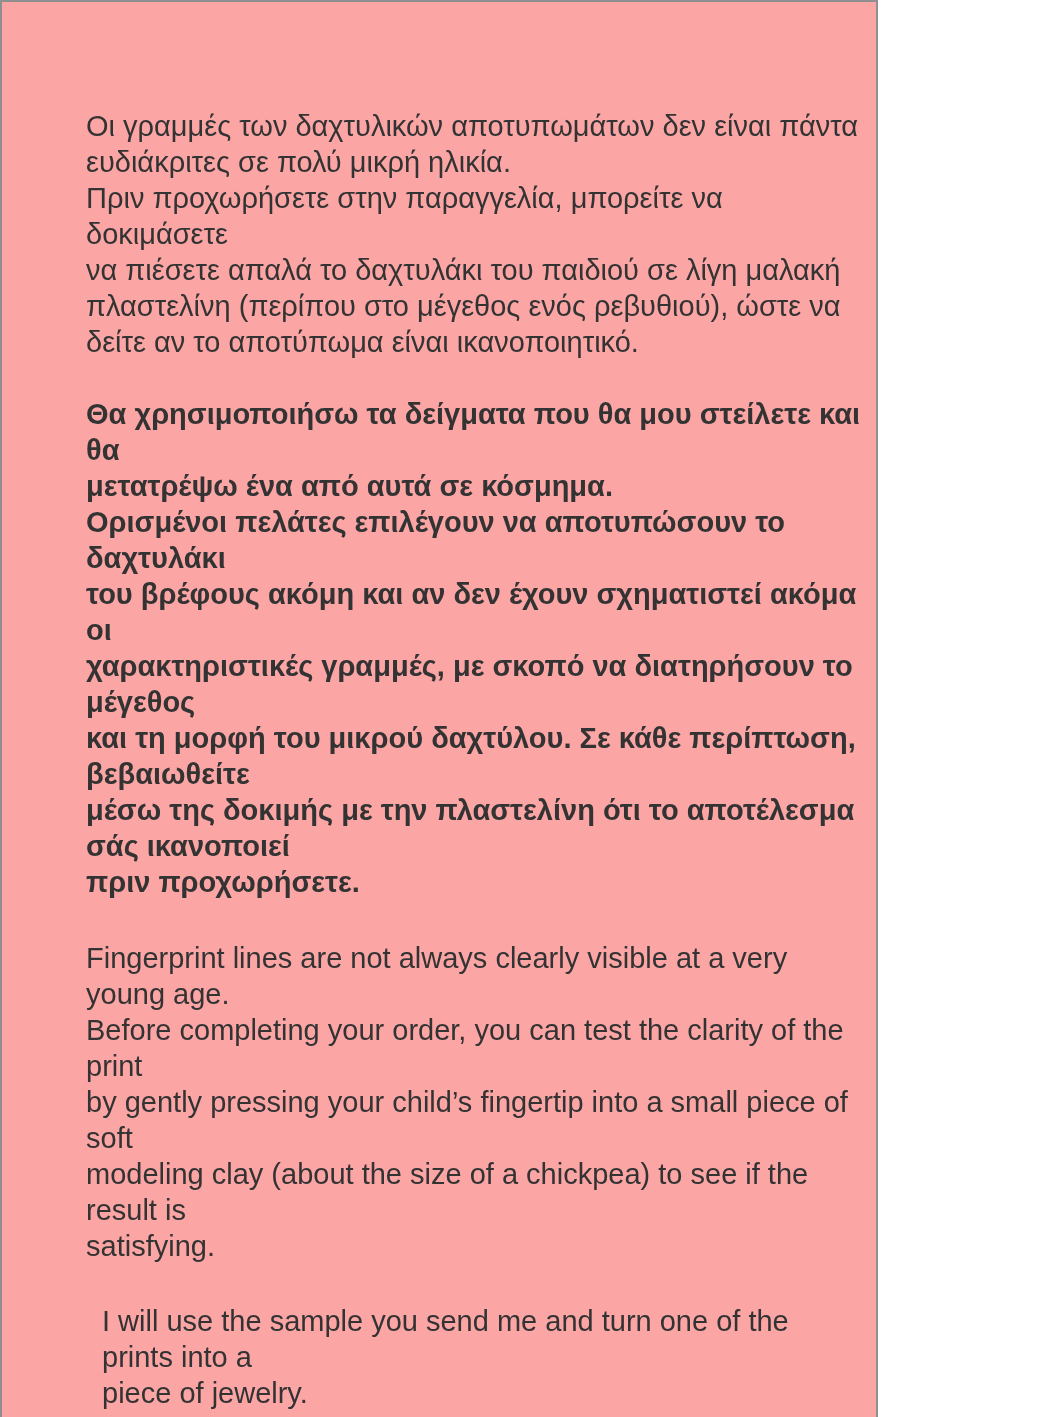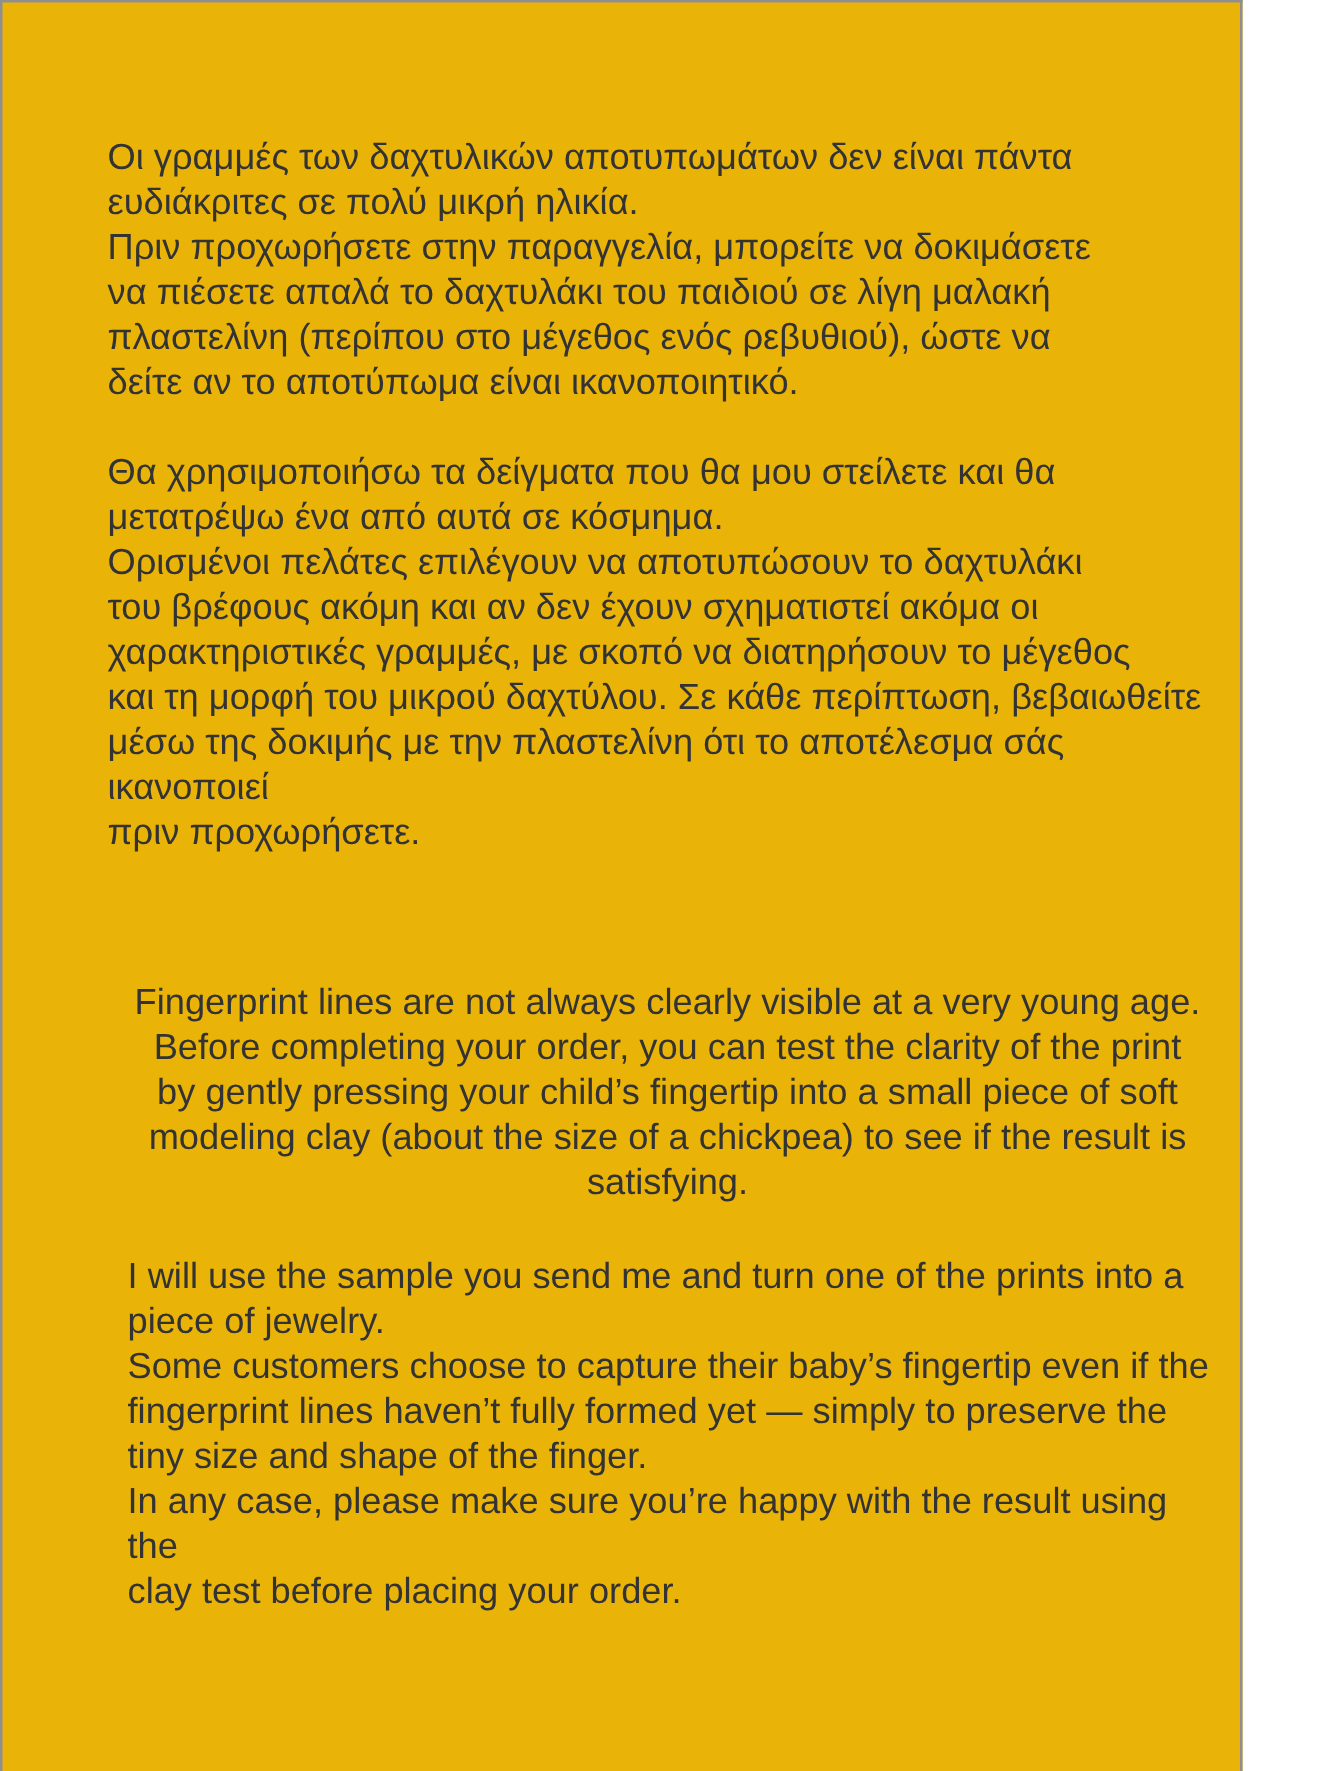--- a/index.html
+++ b/index.html
@@ -2,45 +2,45 @@
 <html><head>
   <meta charset="utf-8">
   <style>
     html, body {
       margin: 0;
       padding: 0;
       background: #ffffff;
     }
     .page {
       position: relative;
-      width: 994px;
+      width: 878px;
       height: 1417px;
       box-sizing: border-box;
-      background: #eab308;
+      background: #fca5a5;
       border-top: 2px solid #8f8f8f;
       border-left: 2px solid #8f8f8f;
       border-right: 2px solid #8f8f8f;
       border-bottom: none;
       overflow: hidden;
       font-family: "Liberation Sans", "DejaVu Sans", sans-serif;
     }
     .content {
       padding: 106px 10px 0 84px;
     }
     .para {
       margin: 0;
       font-size: 29px;
       line-height: 36px;
       color: #333333;
       white-space: pre-line;
       font-weight: 400;
     }
     .para.greek-1   { margin-bottom: 36px; }
-    .para.greek-2   { margin-bottom: 100px; }
-    .para.english-1 { margin-bottom: 39px; text-align: center; }
+    .para.greek-2   { margin-bottom: 40px; font-weight: bold; }
+    .para.english-1 { margin-bottom: 39px; }
     .para.english-2 { margin-bottom: 0; margin-left: 16px; }
   </style>
 </head>
 <body>
 
 <div class="page">
   <div class="content">
     <p class="para greek-1">Οι γραμμές των δαχτυλικών αποτυπωμάτων δεν είναι πάντα
 ευδιάκριτες σε πολύ μικρή ηλικία.
 Πριν προχωρήσετε στην παραγγελία, μπορείτε να δοκιμάσετε

